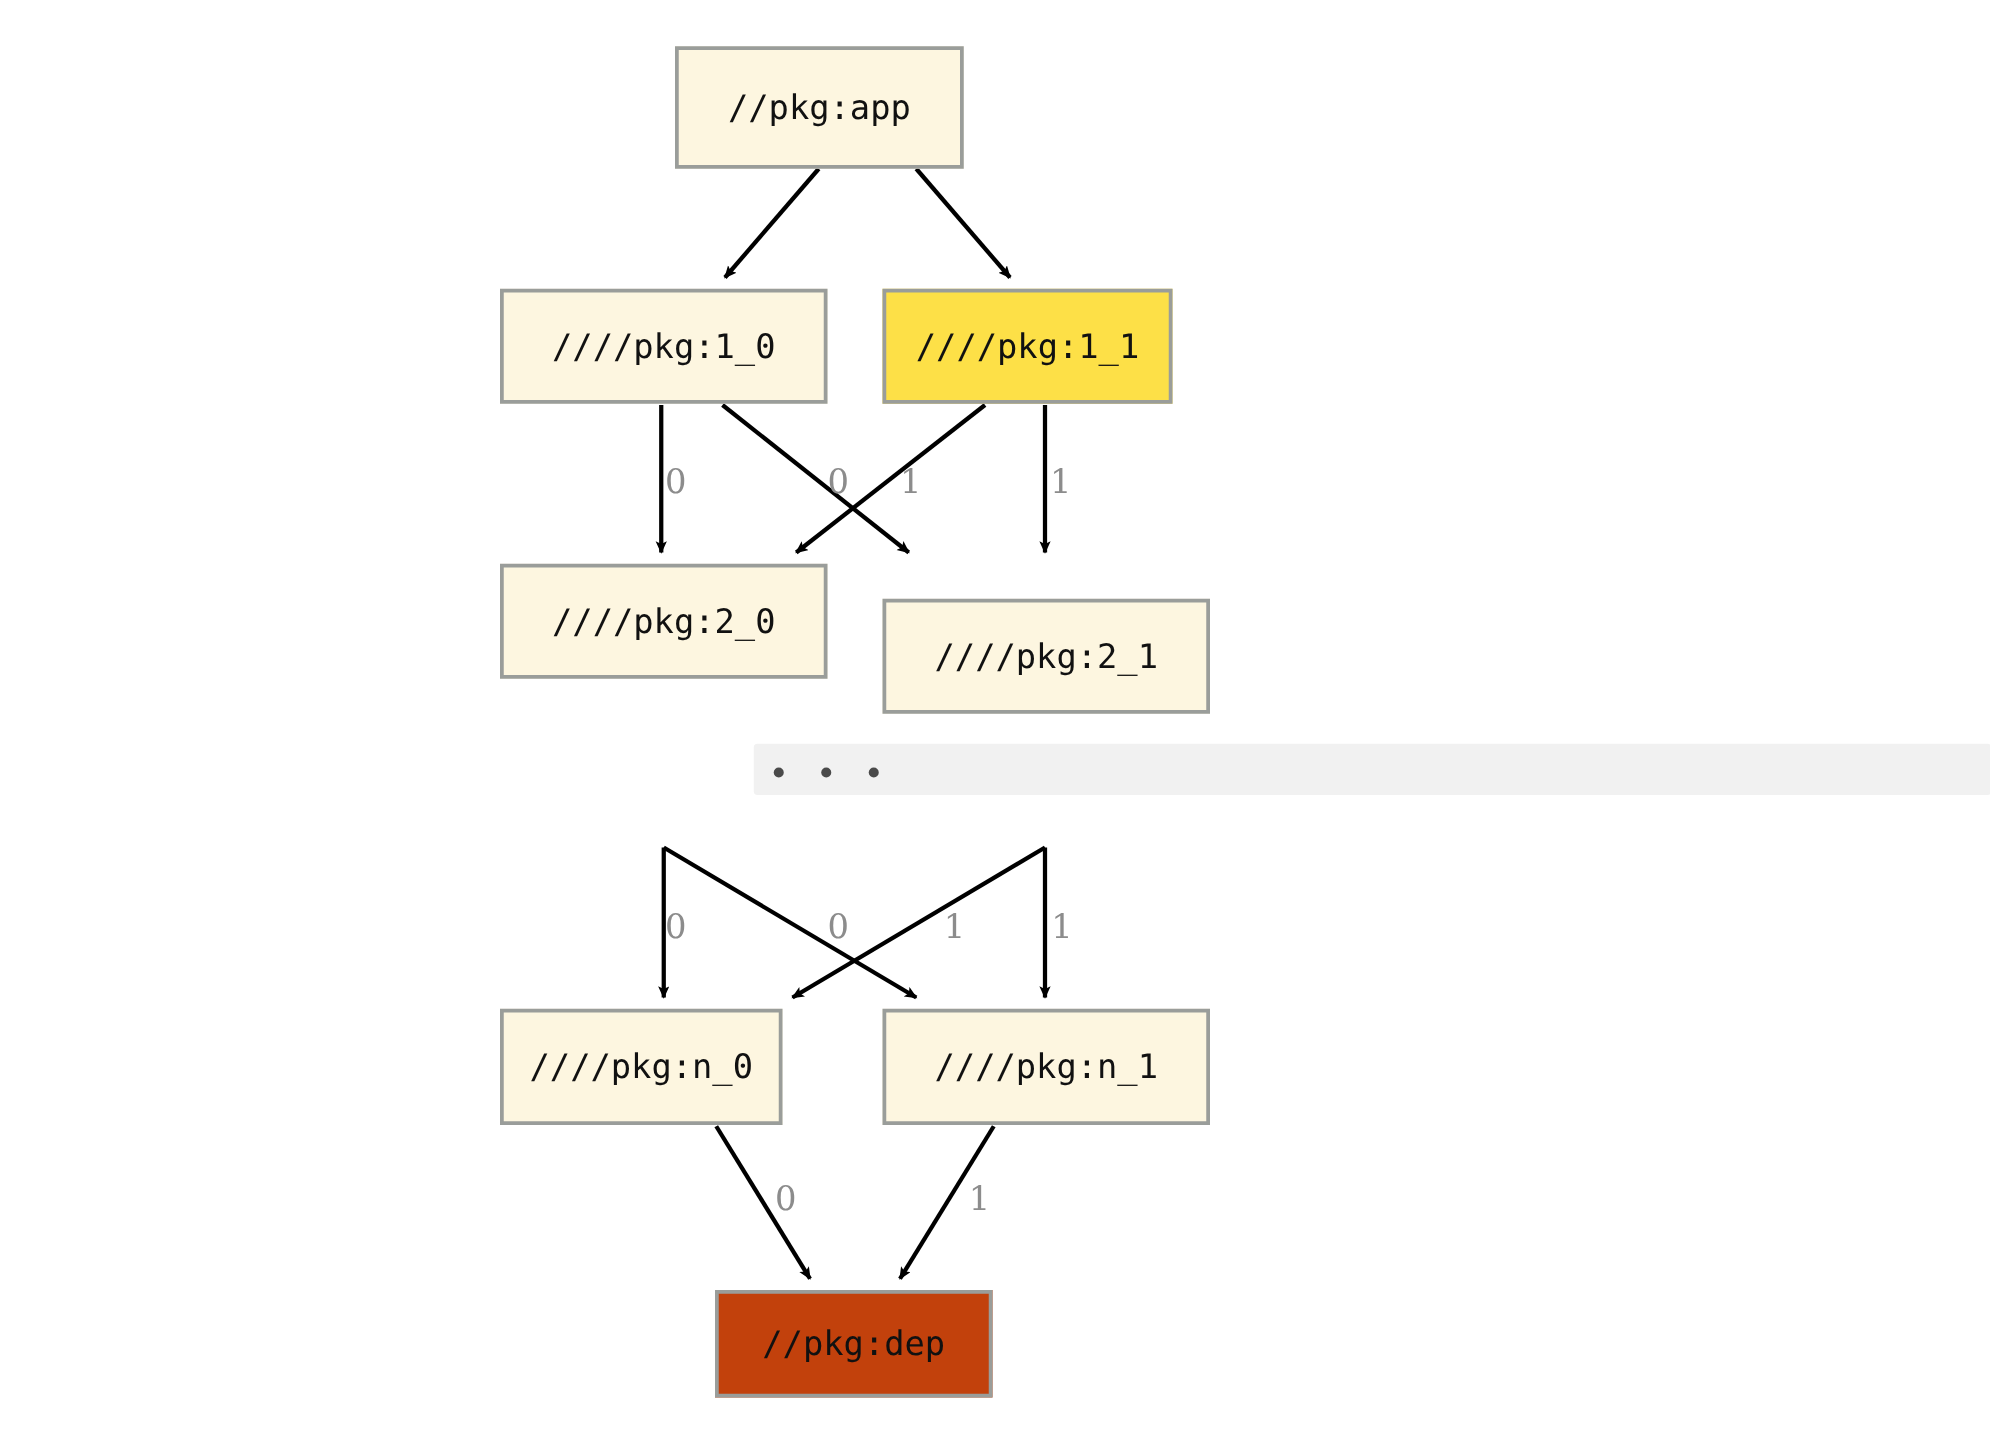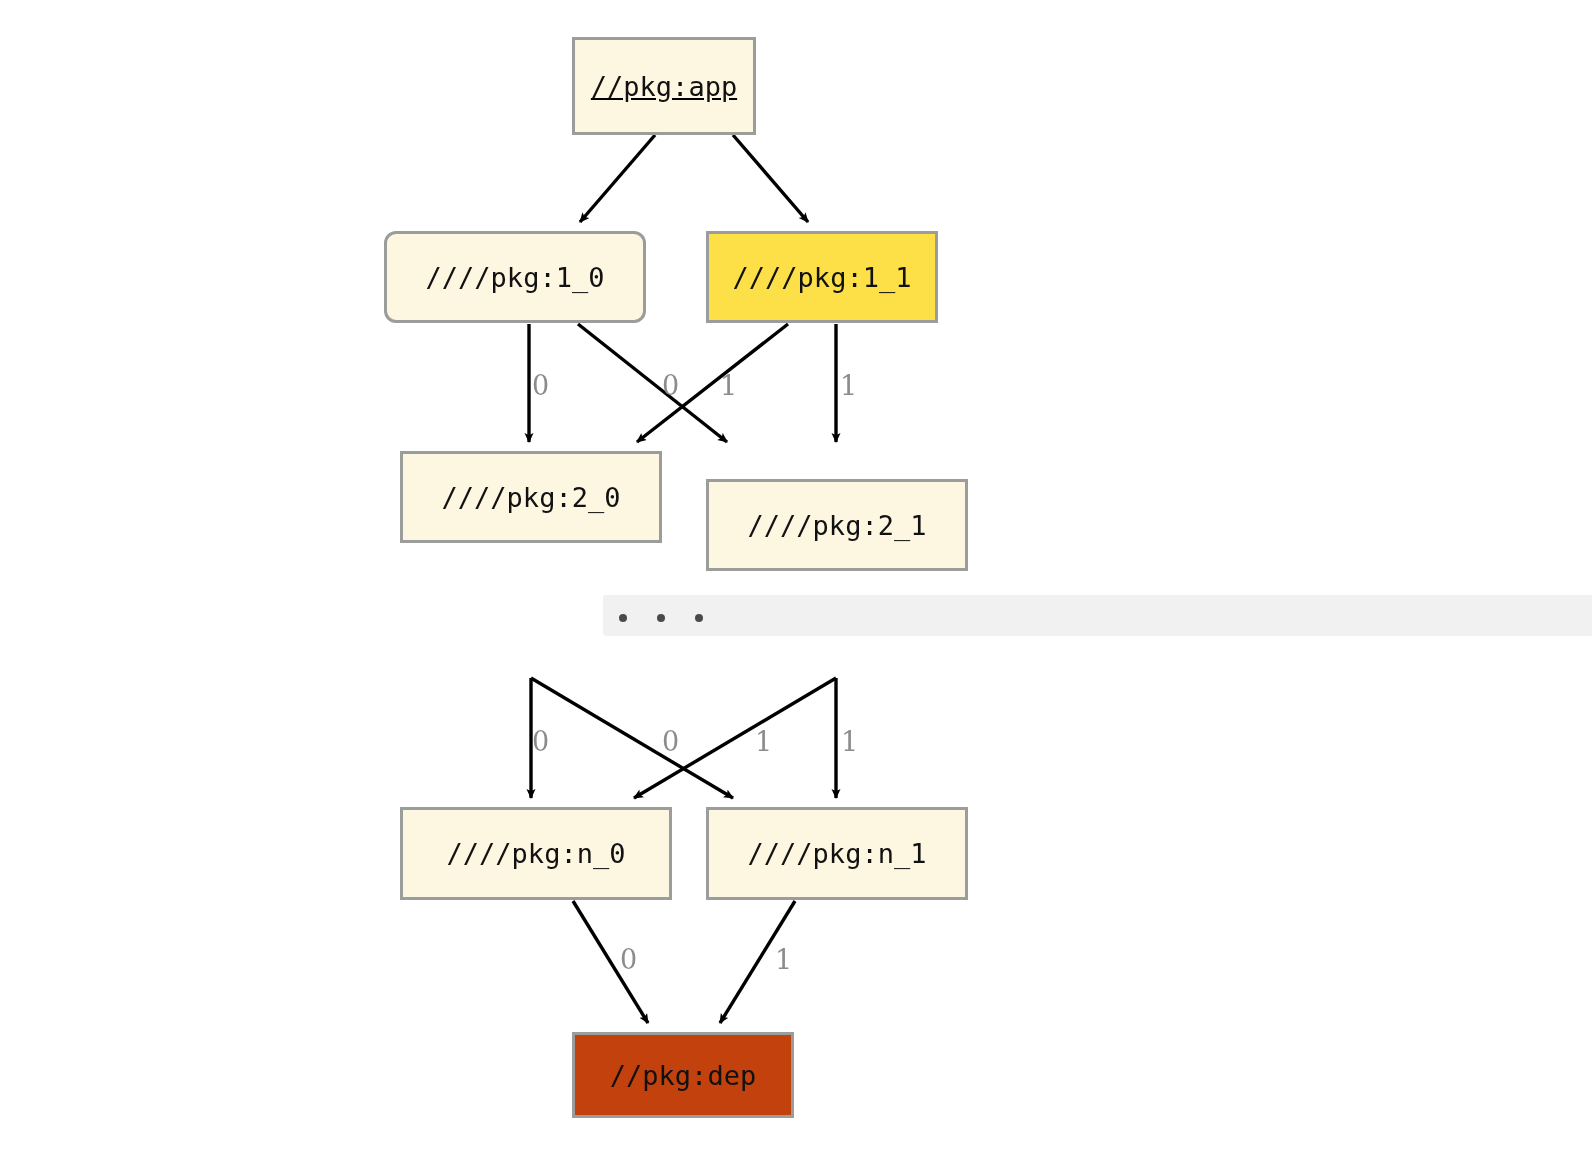--- a/index.html
+++ b/index.html
@@ -100,36 +100,36 @@
       </g>
   </svg>
 
   <div class="ellipsis-band" id="ellipsis-band" style="left: 603px; top: 595px; width: 990px; height: 41px; background: rgb(241, 241, 241);"></div>
   <div class="ellipsis-dots" id="ellipsis-dots" style="left: 619px; top: 614px;">
       <i style="background: rgb(74, 74, 74);"></i>
       <i style="background: rgb(74, 74, 74);"></i>
       <i style="background: rgb(74, 74, 74);"></i>
     </div>
 
-  <div class="node-box" id="node-app" style="left: 572px; top: 37px; width: 184px; height: 98px; background: rgb(253, 246, 224); border-color: rgb(154, 157, 154); text-decoration: underline;">
+  <div class="node-box" id="node-app" style="left: 540px; top: 37px; width: 231px; height: 98px; background: rgb(253, 246, 224); border-color: rgb(154, 157, 154);">
     <span class="node-label">//pkg:app</span>
   </div>
-  <div class="node-box" id="node-n1_0" style="left: 384px; top: 231px; width: 262px; height: 92px; background: rgb(253, 246, 224); border-color: rgb(154, 157, 154); border-radius: 12px;">
+  <div class="node-box" id="node-n1_0" style="left: 400px; top: 231px; width: 262px; height: 92px; background: rgb(253, 246, 224); border-color: rgb(154, 157, 154);">
     <span class="node-label">////pkg:1_0</span>
   </div>
   <div class="node-box" id="node-n1_1" style="left: 706px; top: 231px; width: 232px; height: 92px; background: #fde047; border-color: rgb(154, 157, 154);">
     <span class="node-label">////pkg:1_1</span>
   </div>
   <div class="node-box" id="node-n2_0" style="left: 400px; top: 451px; width: 262px; height: 92px; background: rgb(253, 246, 224); border-color: rgb(154, 157, 154);">
     <span class="node-label">////pkg:2_0</span>
   </div>
   <div class="node-box" id="node-n2_1" style="left: 706px; top: 451px; width: 262px; height: 92px; background: rgb(253, 246, 224); border-color: rgb(154, 157, 154); margin-top: 28px;">
     <span class="node-label">////pkg:2_1</span>
   </div>
-  <div class="node-box" id="node-nn_0" style="left: 400px; top: 807px; width: 272px; height: 93px; background: rgb(253, 246, 224); border-color: rgb(154, 157, 154);">
+  <div class="node-box" id="node-nn_0" style="left: 400px; top: 807px; width: 226px; height: 93px; background: rgb(253, 246, 224); border-color: rgb(154, 157, 154);">
     <span class="node-label">////pkg:n_0</span>
   </div>
   <div class="node-box" id="node-nn_1" style="left: 706px; top: 807px; width: 262px; height: 93px; background: rgb(253, 246, 224); border-color: rgb(154, 157, 154);">
     <span class="node-label">////pkg:n_1</span>
   </div>
   <div class="node-box" id="node-dep" style="left: 572px; top: 1032px; width: 222px; height: 86px; background: #c2410c; border-color: rgb(154, 157, 154);">
     <span class="node-label">//pkg:dep</span>
   </div>
 
   <div id="edge-labels-layer">

